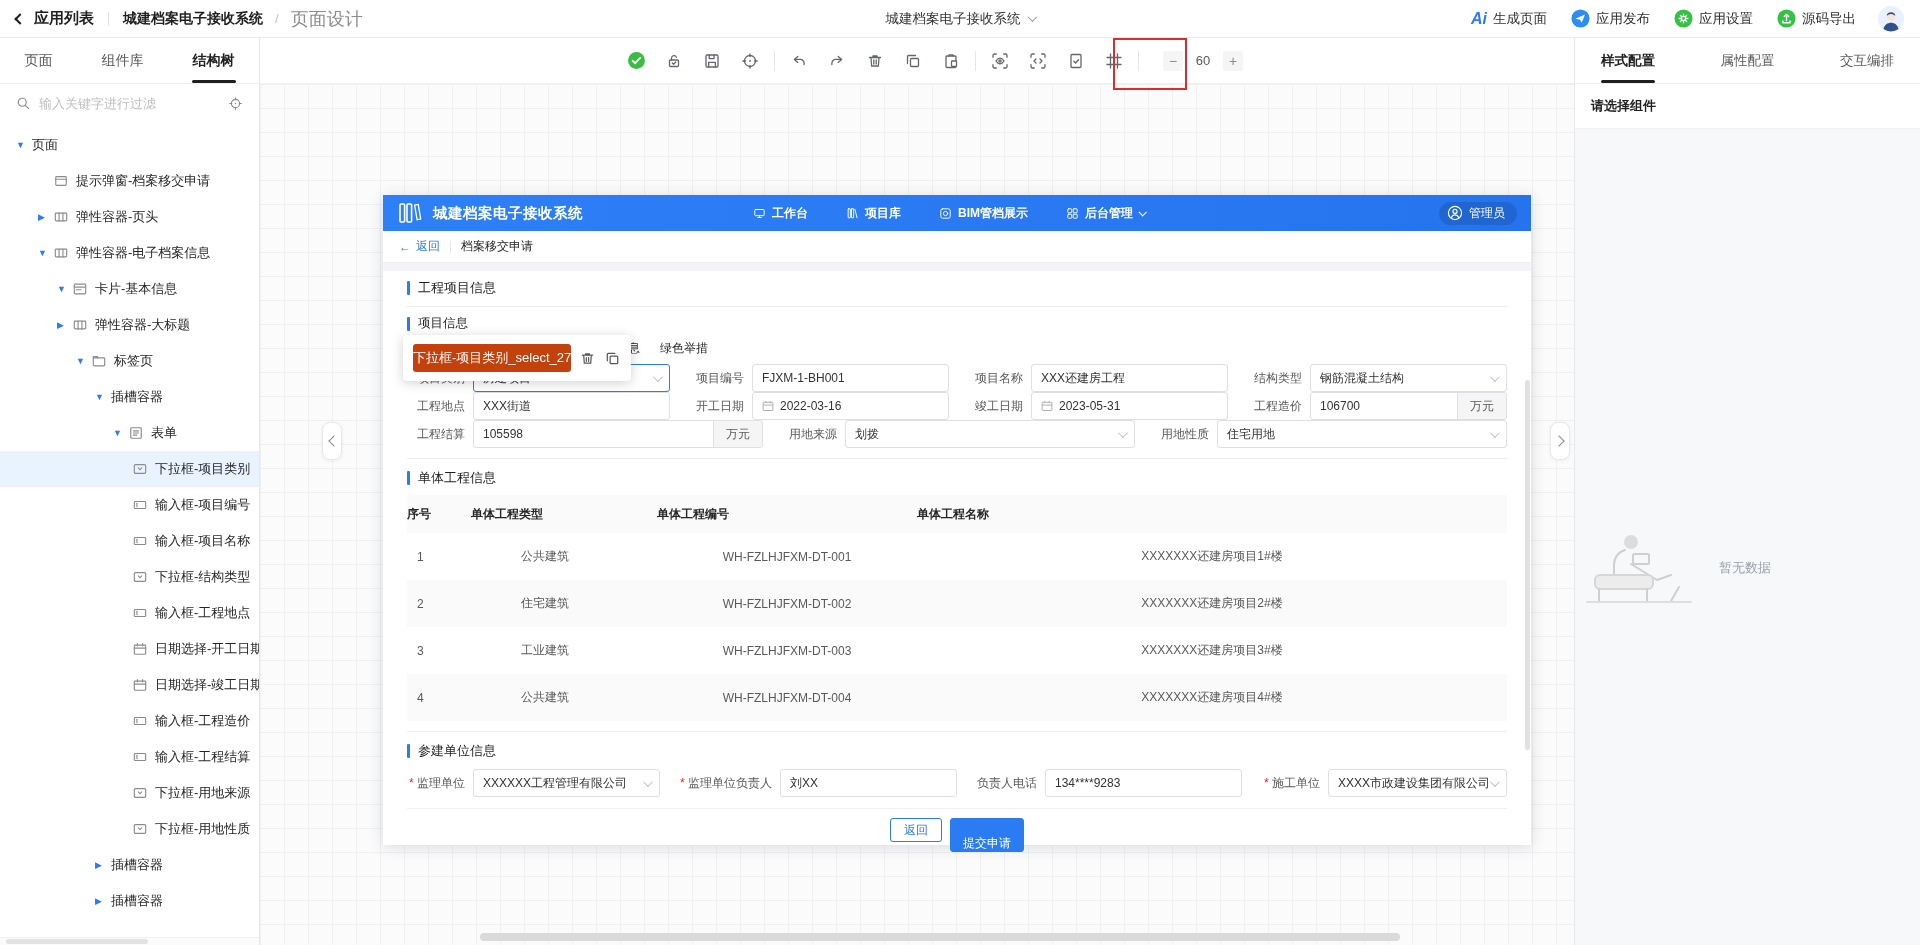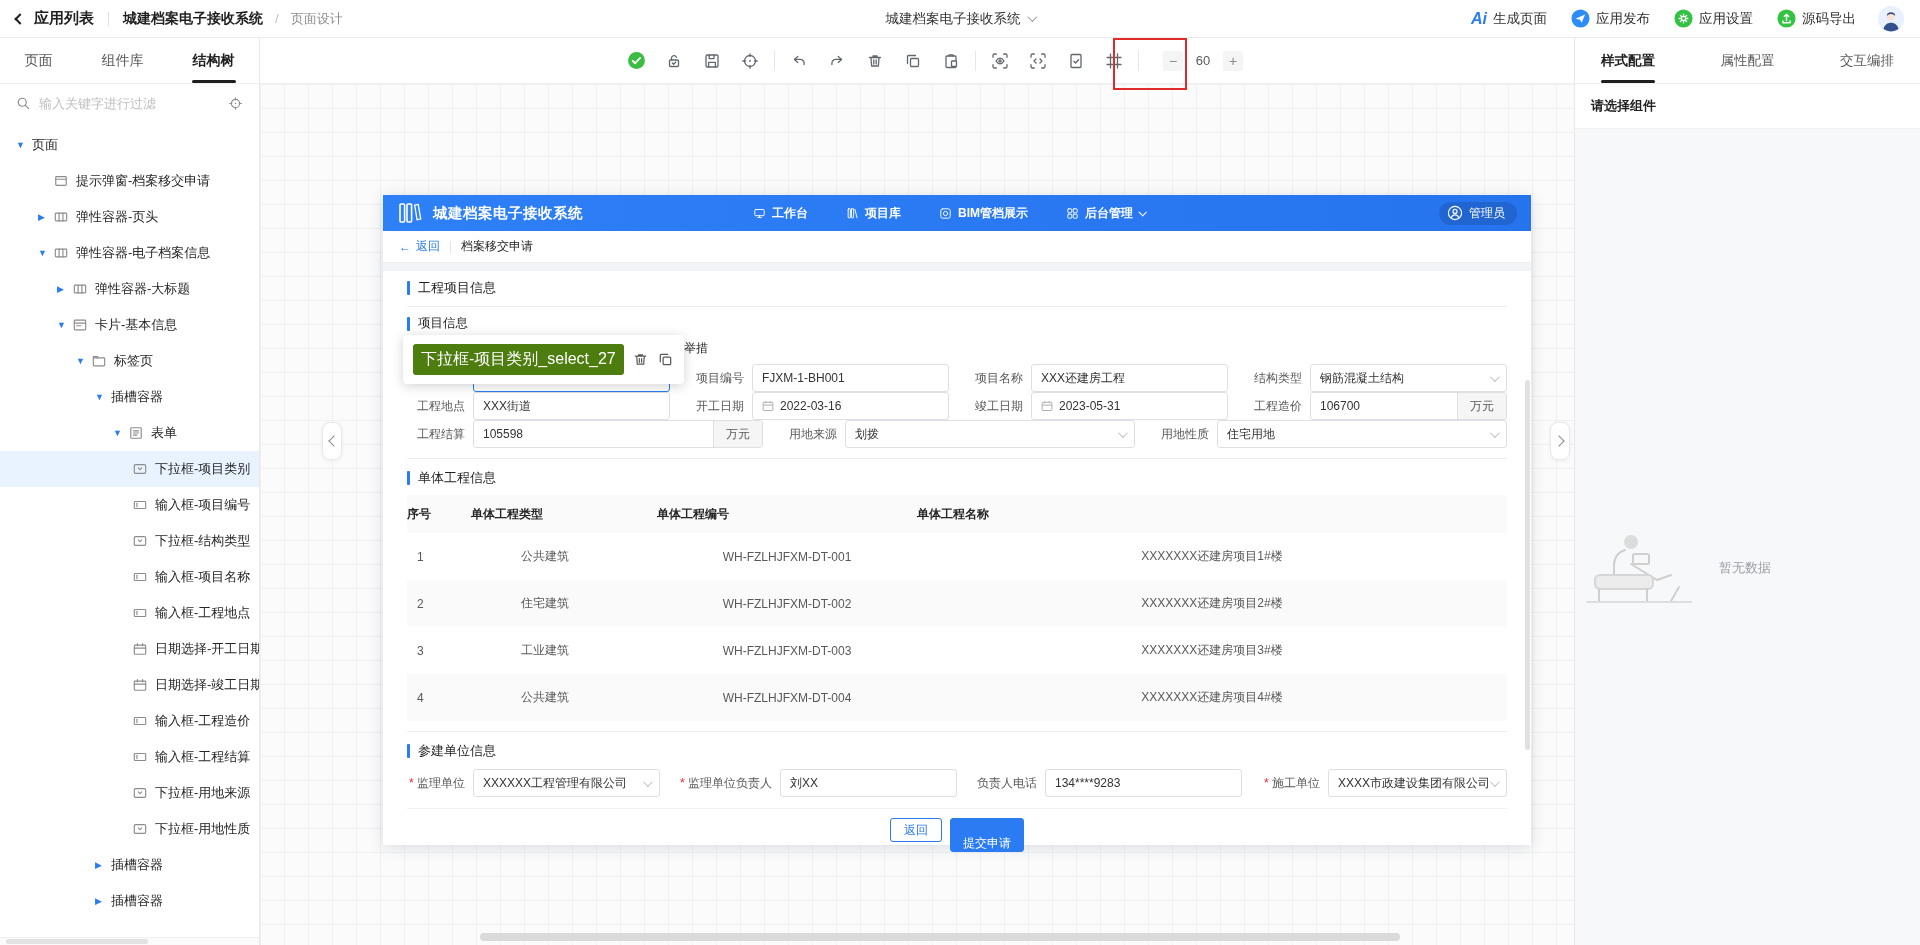--- a/index.html
+++ b/index.html
@@ -8,21 +8,21 @@
   .app{width:1920px;height:945px;display:flex;flex-direction:column}
 
   
   .topbar{height:38px;flex:0 0 38px;display:flex;align-items:center;border-bottom:1px solid #ebebeb;background:#fff;padding:0 16px;position:relative;z-index:20}
   .tb-left{display:flex;align-items:center;gap:10px}
   .chev-left{width:8px;height:8px;border-left:2px solid #1f1f1f;border-bottom:2px solid #1f1f1f;transform:rotate(45deg);display:inline-block}
   .tb-back{font-size:15px;font-weight:bold;color:#1f1f1f}
   .tb-div{width:1px;height:14px;background:#e2e2e2;margin:0 4px}
   .tb-app{font-size:14px;font-weight:bold;color:#1f1f1f}
   .tb-slash{color:#bfbfbf;margin:0 2px}
-  .tb-page{color:#8c8c8c;font-size:13px}
+  .tb-page{color:#8c8c8c;font-size:18px}
   .tb-center{position:absolute;left:50%;transform:translateX(-50%);display:flex;align-items:center;gap:7px;font-size:13.5px;color:#333}
   .caret-dn{width:7px;height:7px;border-right:1.6px solid #9a9a9a;border-bottom:1.6px solid #9a9a9a;transform:rotate(45deg) translateY(-2px);display:inline-block}
   .tb-right{margin-left:auto;display:flex;align-items:center;gap:24px}
   .action{display:flex;align-items:center;gap:6px;font-size:13.5px;color:#303030;cursor:pointer}
   .action .aicon{display:inline-flex;align-items:center}
   .ailogo{color:#2b7df2;font-weight:bold;font-style:italic;font-size:16px;letter-spacing:0}
   .avatar{width:26px;height:26px;border-radius:50%;overflow:hidden;background:#e8f1fd;display:flex;align-items:center;justify-content:center}
 
   
   .main{flex:1;display:flex;min-height:0}
@@ -116,21 +116,21 @@
   .fcaret{display:none;margin-left:auto;width:7px;height:7px;border-right:1.4px solid #bfbfbf;border-bottom:1.4px solid #bfbfbf;transform:rotate(45deg) translateY(-2px);flex:0 0 auto}
   .field[data-type="select"] .fbox{cursor:pointer}
   .field[data-type="select"] .fcaret{display:inline-block}
   .fcal{display:none;margin-right:6px;color:#a6a6a6}
   .field[data-type="date"] .fcal{display:inline-flex}
   .funit{display:none;margin-left:auto;align-self:stretch;align-items:center;padding:0 12px;background:#f5f5f5;border-left:1px solid #dcdfe4;color:#595959;flex:0 0 auto}
   .field[data-type="unit"] .fbox{padding-right:0}
   .field[data-type="unit"] .funit{display:flex}
 
   .sel-popup{position:absolute;left:20px;top:56px;background:#fff;border-radius:4px;box-shadow:0 2px 12px rgba(0,0,0,.18);display:flex;align-items:center;gap:8px;padding:9px 10px;z-index:6}
-  .sel-chip{background:#4d7c0f;color:#fff;font-size:16px;padding:5px 8px;border-radius:3px;white-space:nowrap}
+  .sel-chip{background:#c2410c;color:#fff;font-size:13px;padding:5px 0;border-radius:3px;white-space:nowrap}
   .sel-ic{background:none;border:none;color:#595959;display:inline-flex;cursor:pointer;padding:0}
 
   .tsec{margin-top:10px;padding-top:10px;border-top:1px solid #ededed}
   .tgrid{display:grid;grid-template-columns:64px 186px 260px 1fr;align-items:center;font-size:12px}
   .thead{background:#fafafa;height:38px;font-weight:bold;color:#262626;margin-top:8px}
   .trow{height:47px;color:#595959}
   .trow:nth-of-type(2n){background:#fafafa}
   .tc1{padding-left:10px}
   .tc2{padding-left:50px}
   .tc3,.tc4{text-align:center}
@@ -290,42 +290,42 @@
             <span class="tarrow"></span>
             <span class="ticon">
               <svg width="14" height="14" viewBox="0 0 16 16" fill="none" stroke="currentColor" stroke-width="1.3" stroke-linecap="round" stroke-linejoin="round">
                 <rect x="1.5" y="3.5" width="13" height="9" rx="1"></rect>
                 <path d="M5.8 3.5v9M10.2 3.5v9"></path>
               </svg>
             </span>
             <span class="tlabel">弹性容器-电子档案信息</span>
           </div>
 
+          <div class="titem" data-level="2" data-arrow="down">
+            <span class="tarrow"></span>
+            <span class="ticon">
+              <svg width="14" height="14" viewBox="0 0 16 16" fill="none" stroke="currentColor" stroke-width="1.3" stroke-linecap="round" stroke-linejoin="round">
+                <rect x="1.5" y="2.5" width="13" height="11" rx="1"></rect>
+                <path d="M1.5 5.8h13M4 8.8h5"></path>
+              </svg>
+            </span>
+            <span class="tlabel">卡片-基本信息</span>
+          </div>
+
           <div class="titem" data-level="2" data-arrow="right">
             <span class="tarrow"></span>
             <span class="ticon">
               <svg width="14" height="14" viewBox="0 0 16 16" fill="none" stroke="currentColor" stroke-width="1.3" stroke-linecap="round" stroke-linejoin="round">
                 <rect x="1.5" y="3.5" width="13" height="9" rx="1"></rect>
                 <path d="M5.8 3.5v9M10.2 3.5v9"></path>
               </svg>
             </span>
             <span class="tlabel">弹性容器-大标题</span>
           </div>
 
-          <div class="titem" data-level="2" data-arrow="down">
-            <span class="tarrow"></span>
-            <span class="ticon">
-              <svg width="14" height="14" viewBox="0 0 16 16" fill="none" stroke="currentColor" stroke-width="1.3" stroke-linecap="round" stroke-linejoin="round">
-                <rect x="1.5" y="2.5" width="13" height="11" rx="1"></rect>
-                <path d="M1.5 5.8h13M4 8.8h5"></path>
-              </svg>
-            </span>
-            <span class="tlabel">卡片-基本信息</span>
-          </div>
-
           <div class="titem" data-level="3" data-arrow="down">
             <span class="tarrow"></span>
             <span class="ticon">
               <svg width="14" height="14" viewBox="0 0 16 16" fill="none" stroke="currentColor" stroke-width="1.3" stroke-linecap="round" stroke-linejoin="round">
                 <rect x="1.5" y="4.5" width="13" height="9" rx="1"></rect>
                 <path d="M1.5 4.5V3h5v1.5"></path>
               </svg>
             </span>
             <span class="tlabel">标签页</span>
           </div>
@@ -366,36 +366,36 @@
                 <path d="M4.5 6v4"></path>
               </svg>
             </span>
             <span class="tlabel">输入框-项目编号</span>
           </div>
 
           <div class="titem" data-level="6" data-arrow="none">
             <span class="tarrow"></span>
             <span class="ticon">
               <svg width="14" height="14" viewBox="0 0 16 16" fill="none" stroke="currentColor" stroke-width="1.3" stroke-linecap="round" stroke-linejoin="round">
+                <rect x="1.5" y="4" width="13" height="8" rx="1"></rect>
+                <path d="M4.5 6v4"></path>
+              </svg>
+            </span>
+            <span class="tlabel">输入框-项目名称</span>
+          </div>
+
+          <div class="titem" data-level="6" data-arrow="none">
+            <span class="tarrow"></span>
+            <span class="ticon">
+              <svg width="14" height="14" viewBox="0 0 16 16" fill="none" stroke="currentColor" stroke-width="1.3" stroke-linecap="round" stroke-linejoin="round">
                 <rect x="1.5" y="3" width="13" height="10" rx="1.5"></rect>
                 <path d="M6 6.8l2 2 2-2"></path>
               </svg>
             </span>
             <span class="tlabel">下拉框-结构类型</span>
-          </div>
-
-          <div class="titem" data-level="6" data-arrow="none">
-            <span class="tarrow"></span>
-            <span class="ticon">
-              <svg width="14" height="14" viewBox="0 0 16 16" fill="none" stroke="currentColor" stroke-width="1.3" stroke-linecap="round" stroke-linejoin="round">
-                <rect x="1.5" y="4" width="13" height="8" rx="1"></rect>
-                <path d="M4.5 6v4"></path>
-              </svg>
-            </span>
-            <span class="tlabel">输入框-项目名称</span>
           </div>
 
           <div class="titem" data-level="6" data-arrow="none">
             <span class="tarrow"></span>
             <span class="ticon">
               <svg width="14" height="14" viewBox="0 0 16 16" fill="none" stroke="currentColor" stroke-width="1.3" stroke-linecap="round" stroke-linejoin="round">
                 <rect x="1.5" y="4" width="13" height="8" rx="1"></rect>
                 <path d="M4.5 6v4"></path>
               </svg>
             </span>

